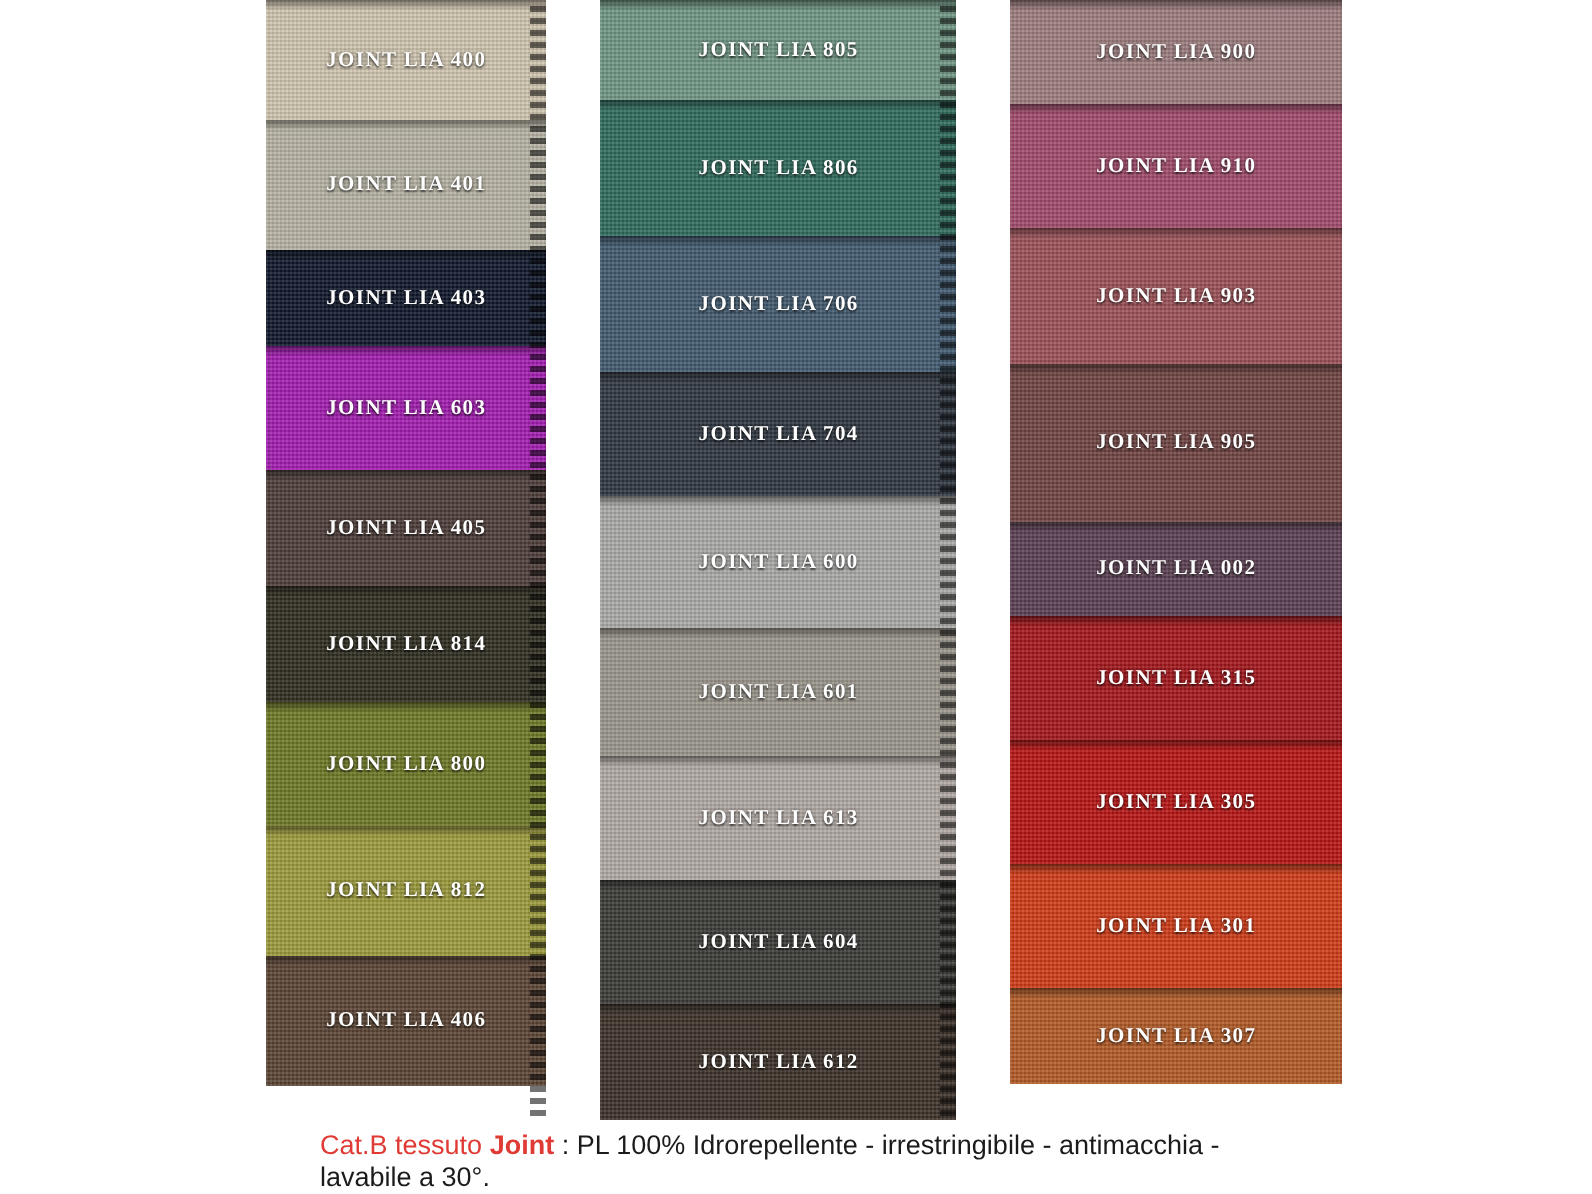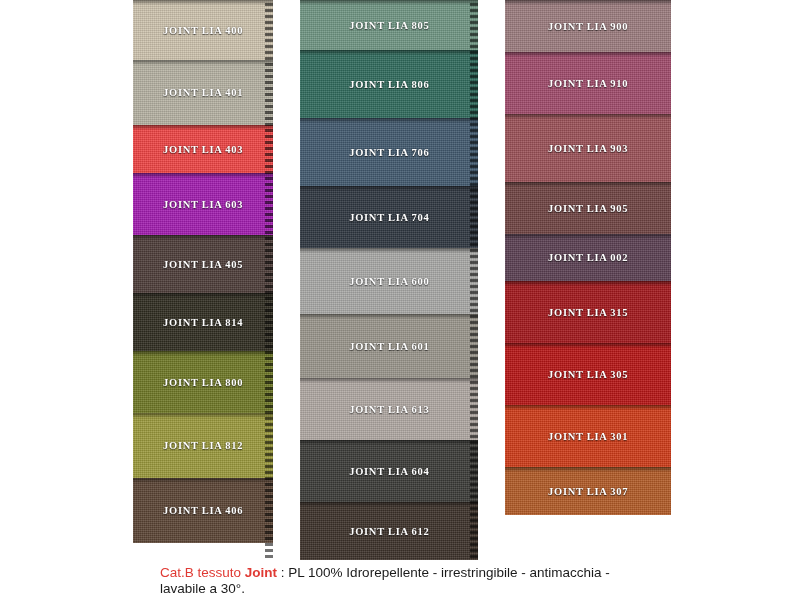--- a/index.html
+++ b/index.html
@@ -140,21 +140,21 @@
 <div id="page">
 
   <div id="swatch-board">
       <div class="swatch-column col-0">
         <div class="swatch" style="height: 60px; background-color: rgb(207, 196, 174);">
           <span class="swatch-label">JOINT LIA 400</span>
         </div>
         <div class="swatch" style="height: 65px; background-color: rgb(182, 178, 163);">
           <span class="swatch-label">JOINT LIA 401</span>
         </div>
-        <div class="swatch" style="height: 48px; background-color: #ef4444;">
+        <div class="swatch" style="height: 48px; background-color: #0f172a;">
           <span class="swatch-label">JOINT LIA 403</span>
         </div>
         <div class="swatch" style="height: 62px; background-color: #a21caf;">
           <span class="swatch-label">JOINT LIA 603</span>
         </div>
         <div class="swatch" style="height: 58px; background-color: rgb(76, 60, 56);">
           <span class="swatch-label">JOINT LIA 405</span>
         </div>
         <div class="swatch" style="height: 58px; background-color: rgb(47, 44, 32);">
           <span class="swatch-label">JOINT LIA 814</span>
@@ -203,21 +203,21 @@
       <div class="swatch-column col-2">
         <div class="swatch" style="height: 52px; background-color: rgb(156, 124, 126);">
           <span class="swatch-label">JOINT LIA 900</span>
         </div>
         <div class="swatch" style="height: 62px; background-color: rgb(160, 74, 107);">
           <span class="swatch-label">JOINT LIA 910</span>
         </div>
         <div class="swatch" style="height: 68px; background-color: rgb(155, 81, 87);">
           <span class="swatch-label">JOINT LIA 903</span>
         </div>
-        <div class="swatch" style="height: 52px; background-color: rgb(111, 67, 66);">
+        <div class="swatch" style="height: 79px; background-color: rgb(111, 67, 66);">
           <span class="swatch-label">JOINT LIA 905</span>
         </div>
         <div class="swatch" style="height: 47px; background-color: rgb(90, 63, 82);">
           <span class="swatch-label">JOINT LIA 002</span>
         </div>
         <div class="swatch" style="height: 62px; background-color: rgb(163, 22, 27);">
           <span class="swatch-label">JOINT LIA 315</span>
         </div>
         <div class="swatch" style="height: 62px; background-color: rgb(183, 20, 20);">
           <span class="swatch-label">JOINT LIA 305</span>

